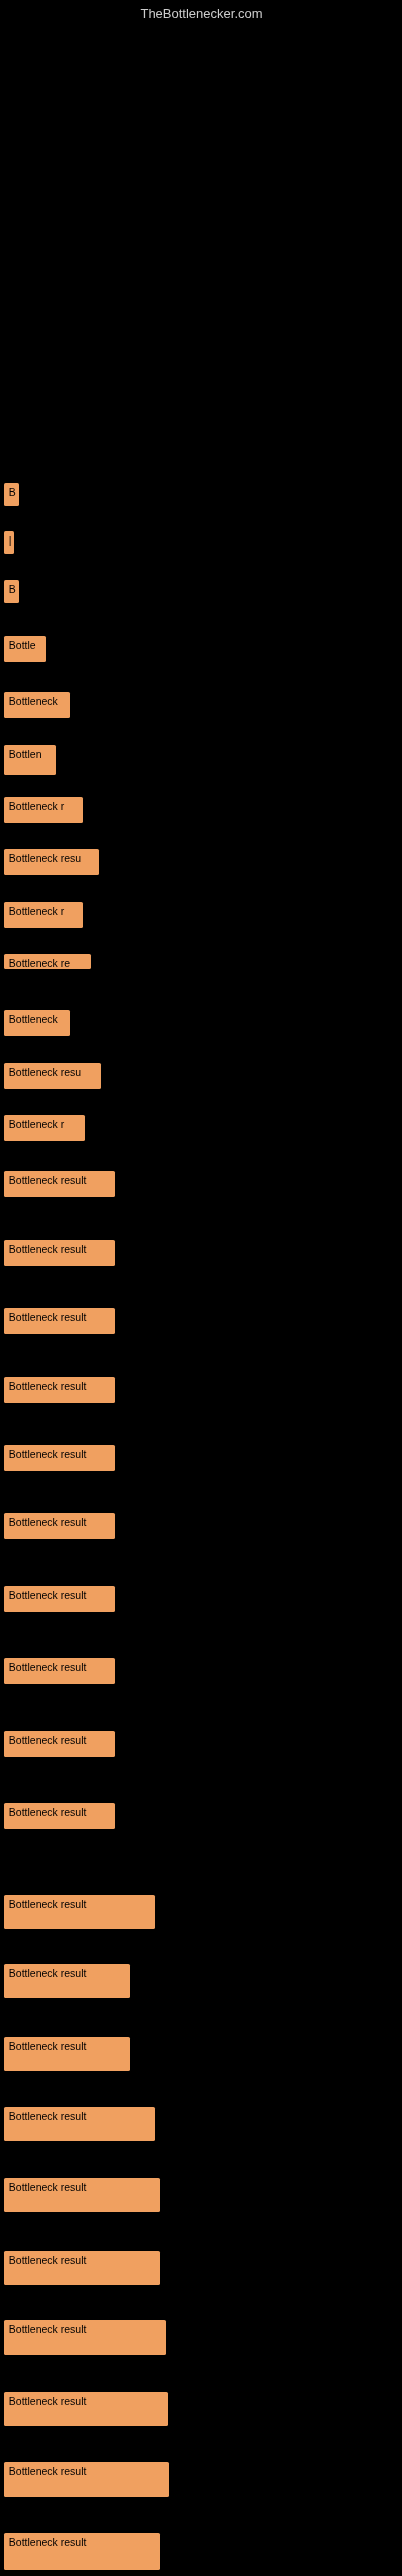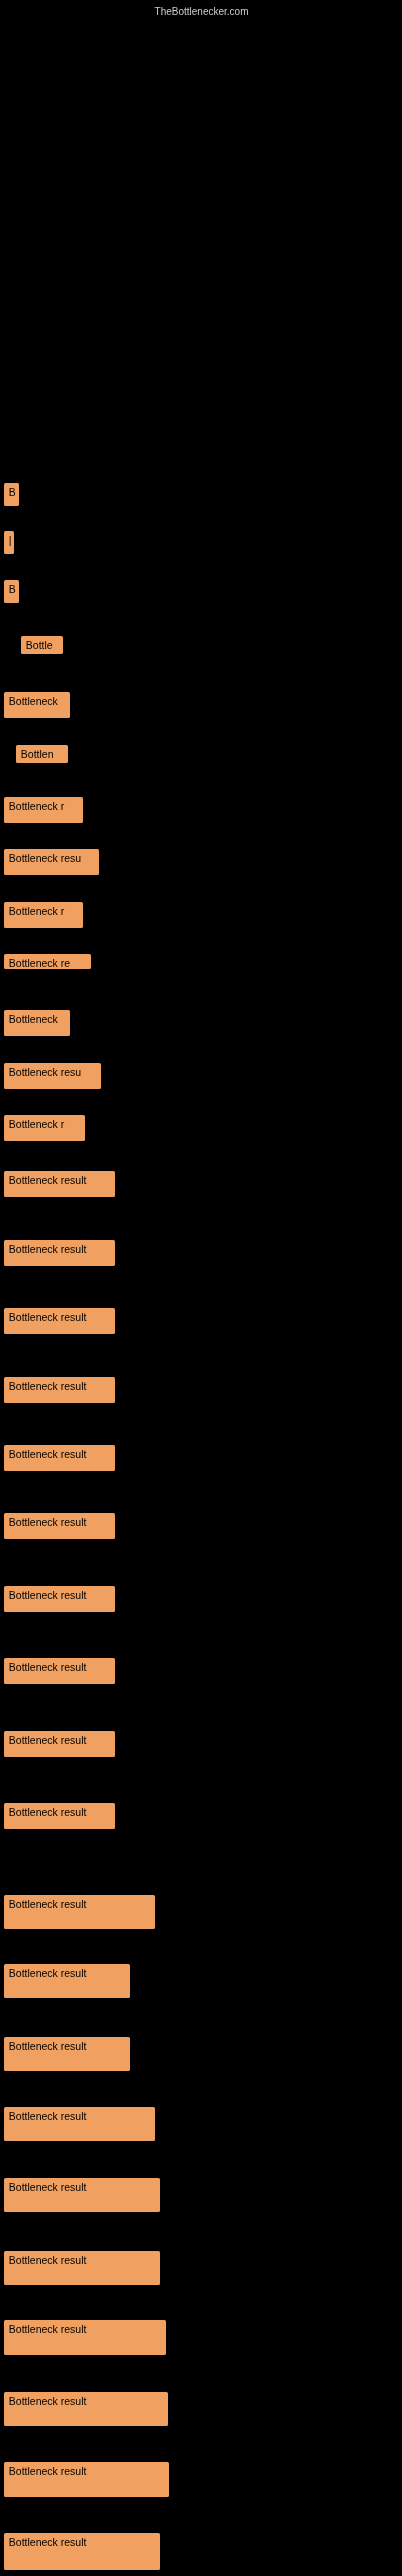--- a/index.html
+++ b/index.html
@@ -13,21 +13,21 @@
       min-height: 2576px;
       font-family: Arial, sans-serif;
       position: relative;
     }
     .site-title {
       position: absolute;
       top: 6.4px;
       left: 50%;
       transform: translateX(-50%);
       color: #cccccc;
-      font-size: 10px;
+      font-size: 13px;
       white-space: nowrap;
     }
     .bottleneck-item {
       position: absolute;
       background-color: #f0a060;
       color: #000000;
       font-size: 10.5px;
       padding: 3.2px 4.8px;
       border-radius: 1.6px;
       white-space: nowrap;
@@ -35,23 +35,23 @@
     }
   </style>
 </head>
 <body>
 
 <span class="site-title">TheBottlenecker.com</span>
 
 <div class="bottleneck-item" style="top: 483px; left: 4px; width: 14.5px; height: 22.5px;">B</div>
 <div class="bottleneck-item" style="top: 531px; left: 4px; width: 9.7px; height: 22.5px;">|</div>
 <div class="bottleneck-item" style="top: 580px; left: 4px; width: 14.5px; height: 22.5px;">B</div>
-<div class="bottleneck-item" style="top: 636px; left: 21px; width: 42px; height: 18px;">Bottle</div>
+<div class="bottleneck-item" style="top: 636px; left: 4px; width: 42px; height: 26px;">Bottle</div>
 <div class="bottleneck-item" style="top: 692px; left: 4px; width: 66px; height: 26px;">Bottleneck</div>
-<div class="bottleneck-item" style="top: 745px; left: 4px; width: 52px; height: 18px; margin-left: 12px;">Bottlen</div>
+<div class="bottleneck-item" style="top: 745px; left: 4px; width: 52px; height: 30px;">Bottlen</div>
 <div class="bottleneck-item" style="top: 797px; left: 4px; width: 79px; height: 26px;">Bottleneck r</div>
 <div class="bottleneck-item" style="top: 849px; left: 4px; width: 95px; height: 26px;">Bottleneck resu</div>
 <div class="bottleneck-item" style="top: 902px; left: 4px; width: 79px; height: 26px;">Bottleneck r</div>
 <div class="bottleneck-item" style="top: 954px; left: 4px; width: 87px; height: 15px;">Bottleneck re</div>
 <div class="bottleneck-item" style="top: 1010px; left: 4px; width: 66px; height: 26px;">Bottleneck</div>
 <div class="bottleneck-item" style="top: 1063px; left: 4px; width: 97px; height: 26px;">Bottleneck resu</div>
 <div class="bottleneck-item" style="top: 1115px; left: 4px; width: 81px; height: 26px;">Bottleneck r</div>
 <div class="bottleneck-item" style="top: 1171px; left: 4px; width: 111px; height: 26px;">Bottleneck result</div>
 <div class="bottleneck-item" style="top: 1240px; left: 4px; width: 111px; height: 26px;">Bottleneck result</div>
 <div class="bottleneck-item" style="top: 1308px; left: 4px; width: 111px; height: 26px;">Bottleneck result</div>

